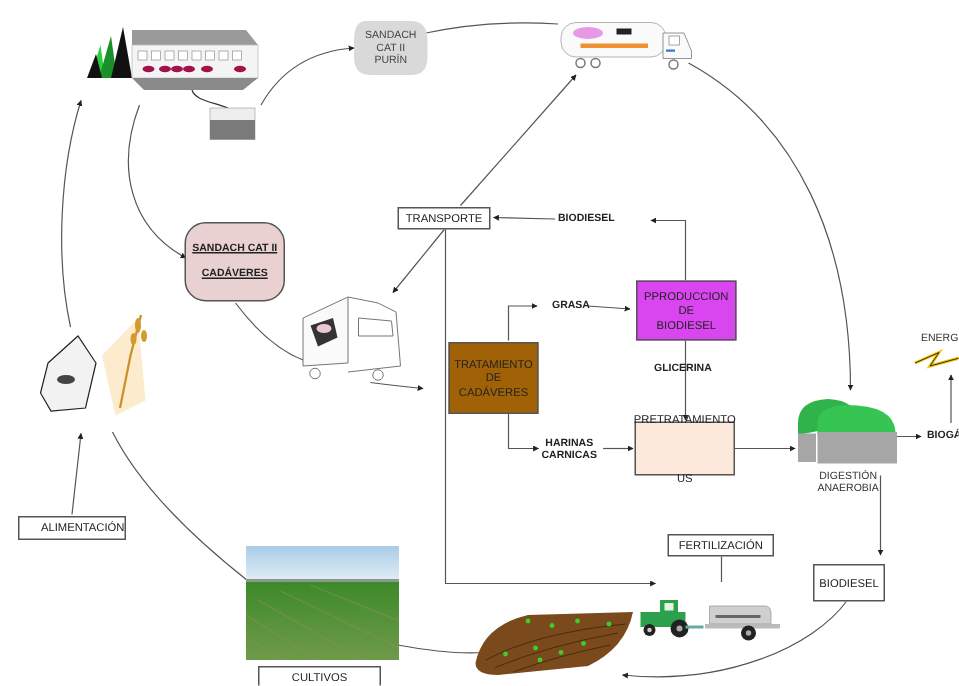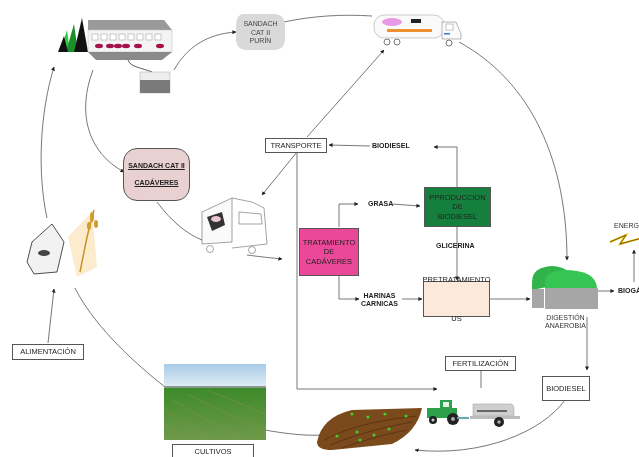--- a/index.html
+++ b/index.html
@@ -233,26 +233,26 @@
 </div>
 
 <div class="box plain" style="left:253px;top:126px;width:62px;height:15px;">
   <span>TRANSPORTE</span>
 </div>
 
 <div class="lbl" style="left:360px;top:130px;">BIODIESEL</div>
 
 <div class="lbl" style="left:356px;top:188px;">GRASA</div>
 
-<div class="box" style="left:412px;top:175px;width:67px;height:40px;background:#15803d;border:1px solid #555;">
+<div class="box" style="left:412px;top:175px;width:67px;height:40px;background:#d946ef;border:1px solid #555;">
   <span>PPRODUCCION DE</span>
   <span>BIODIESEL</span>
 </div>
 
-<div class="box" style="left:287px;top:216px;width:60px;height:48px;background:#ec4899;border:1px solid #555;">
+<div class="box" style="left:287px;top:216px;width:60px;height:48px;background:#a16207;border:1px solid #555;">
   <span>TRATAMIENTO DE</span>
   <span>CADÁVERES</span>
 </div>
 
 <div class="lbl" style="left:424px;top:230px;">GLICERINA</div>
 
 <div class="lbl" style="left:349px;top:280px;">
   <div>HARINAS</div>
   <div>CARNICAS</div>
 </div>
@@ -272,21 +272,21 @@
 <div class="thin" style="left:602px;top:210px;">ENERGÍA</div>
 
 <div class="box plain" style="left:433px;top:344px;width:71px;height:15px;">
   <span>FERTILIZACIÓN</span>
 </div>
 
 <div class="box plain" style="left:530px;top:364px;width:48px;height:25px;">
   <span>BIODIESEL</span>
 </div>
 
-<div class="box plain" style="left:0px;top:332px;width:72px;height:16px;">
+<div class="box plain" style="left:0px;top:332px;width:72px;height:16px;align-items:flex-end;">
   <span>ALIMENTACIÓN</span>
 </div>
 
 <div class="box plain" style="left:160px;top:432px;width:82px;height:15px;text-align:center;">
   <span>CULTIVOS</span>
 </div>
 
 </div>
 
 </body></html>

